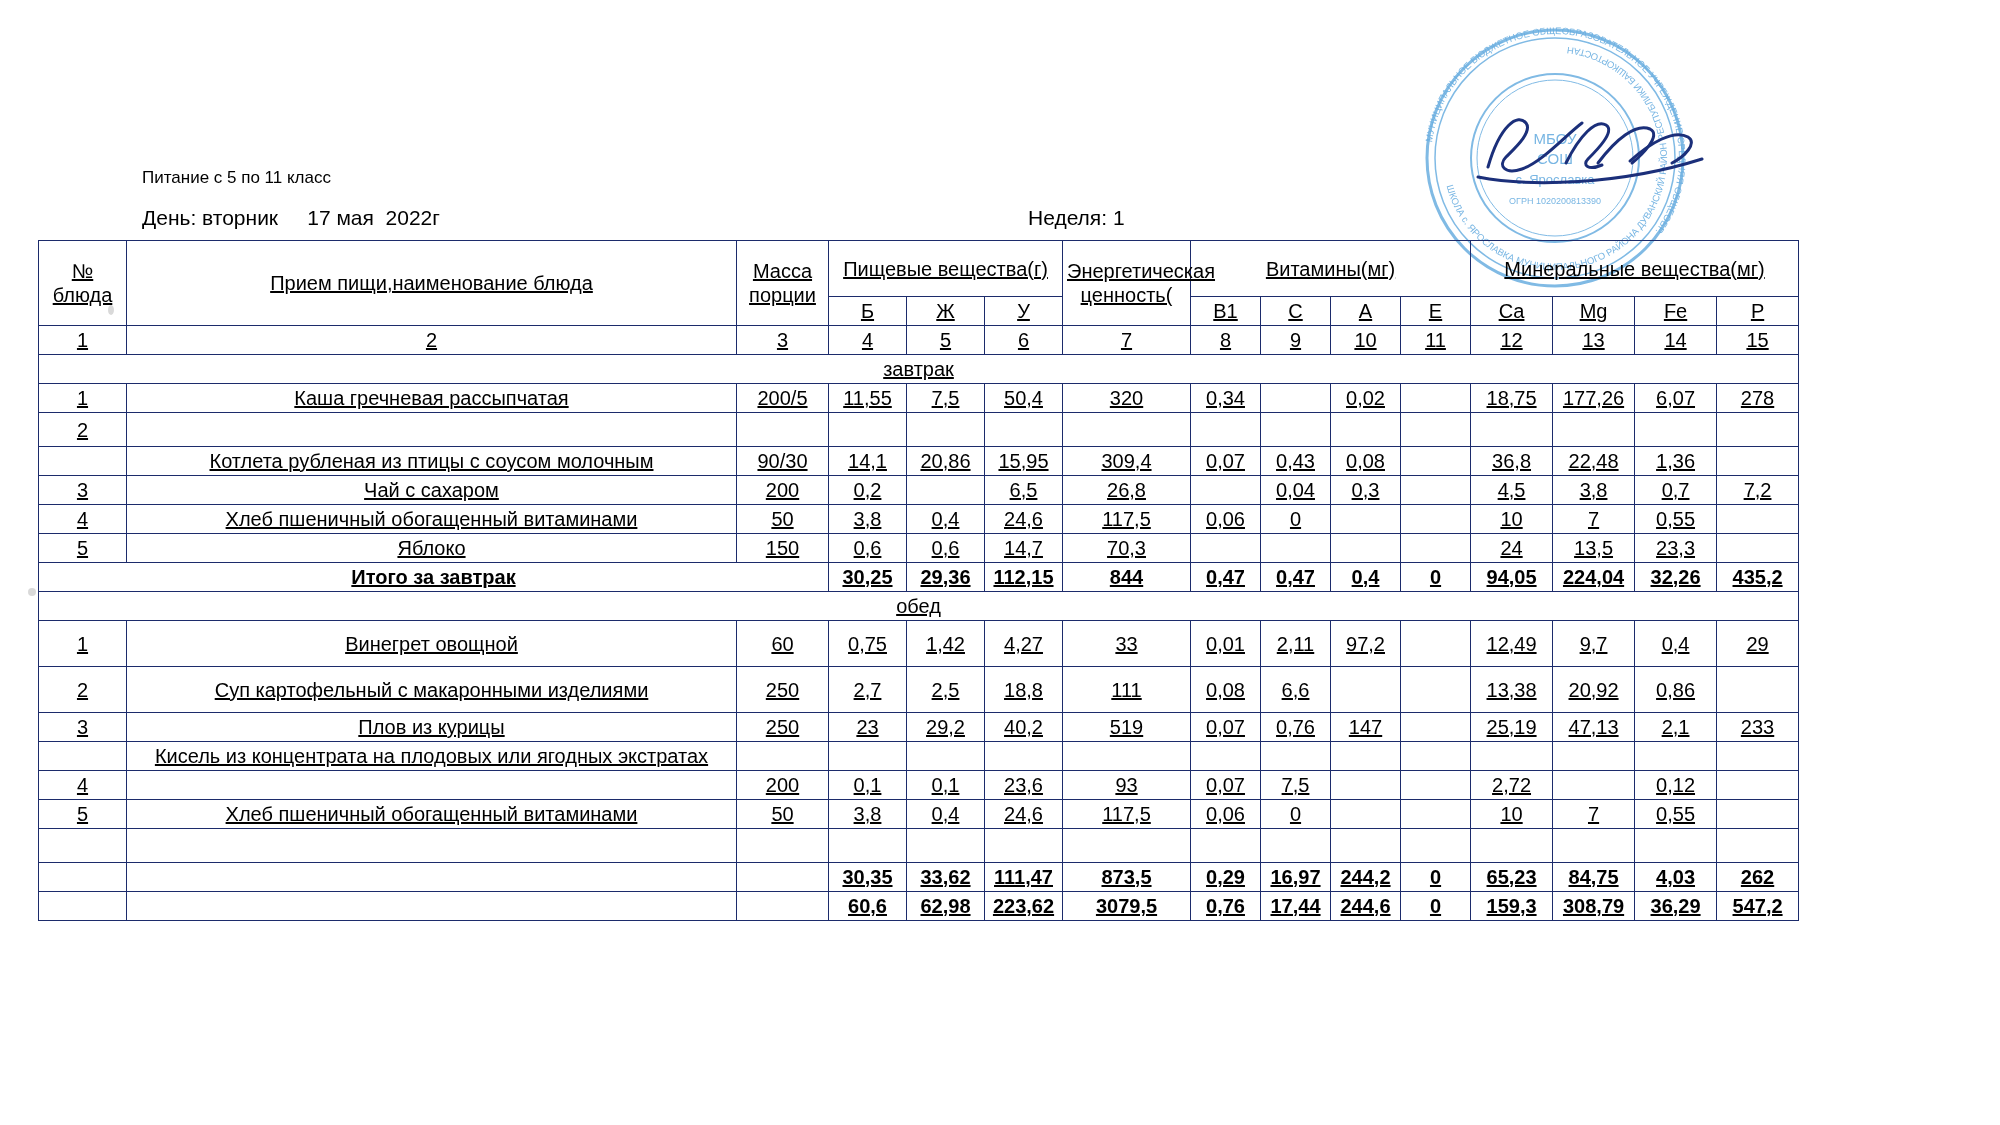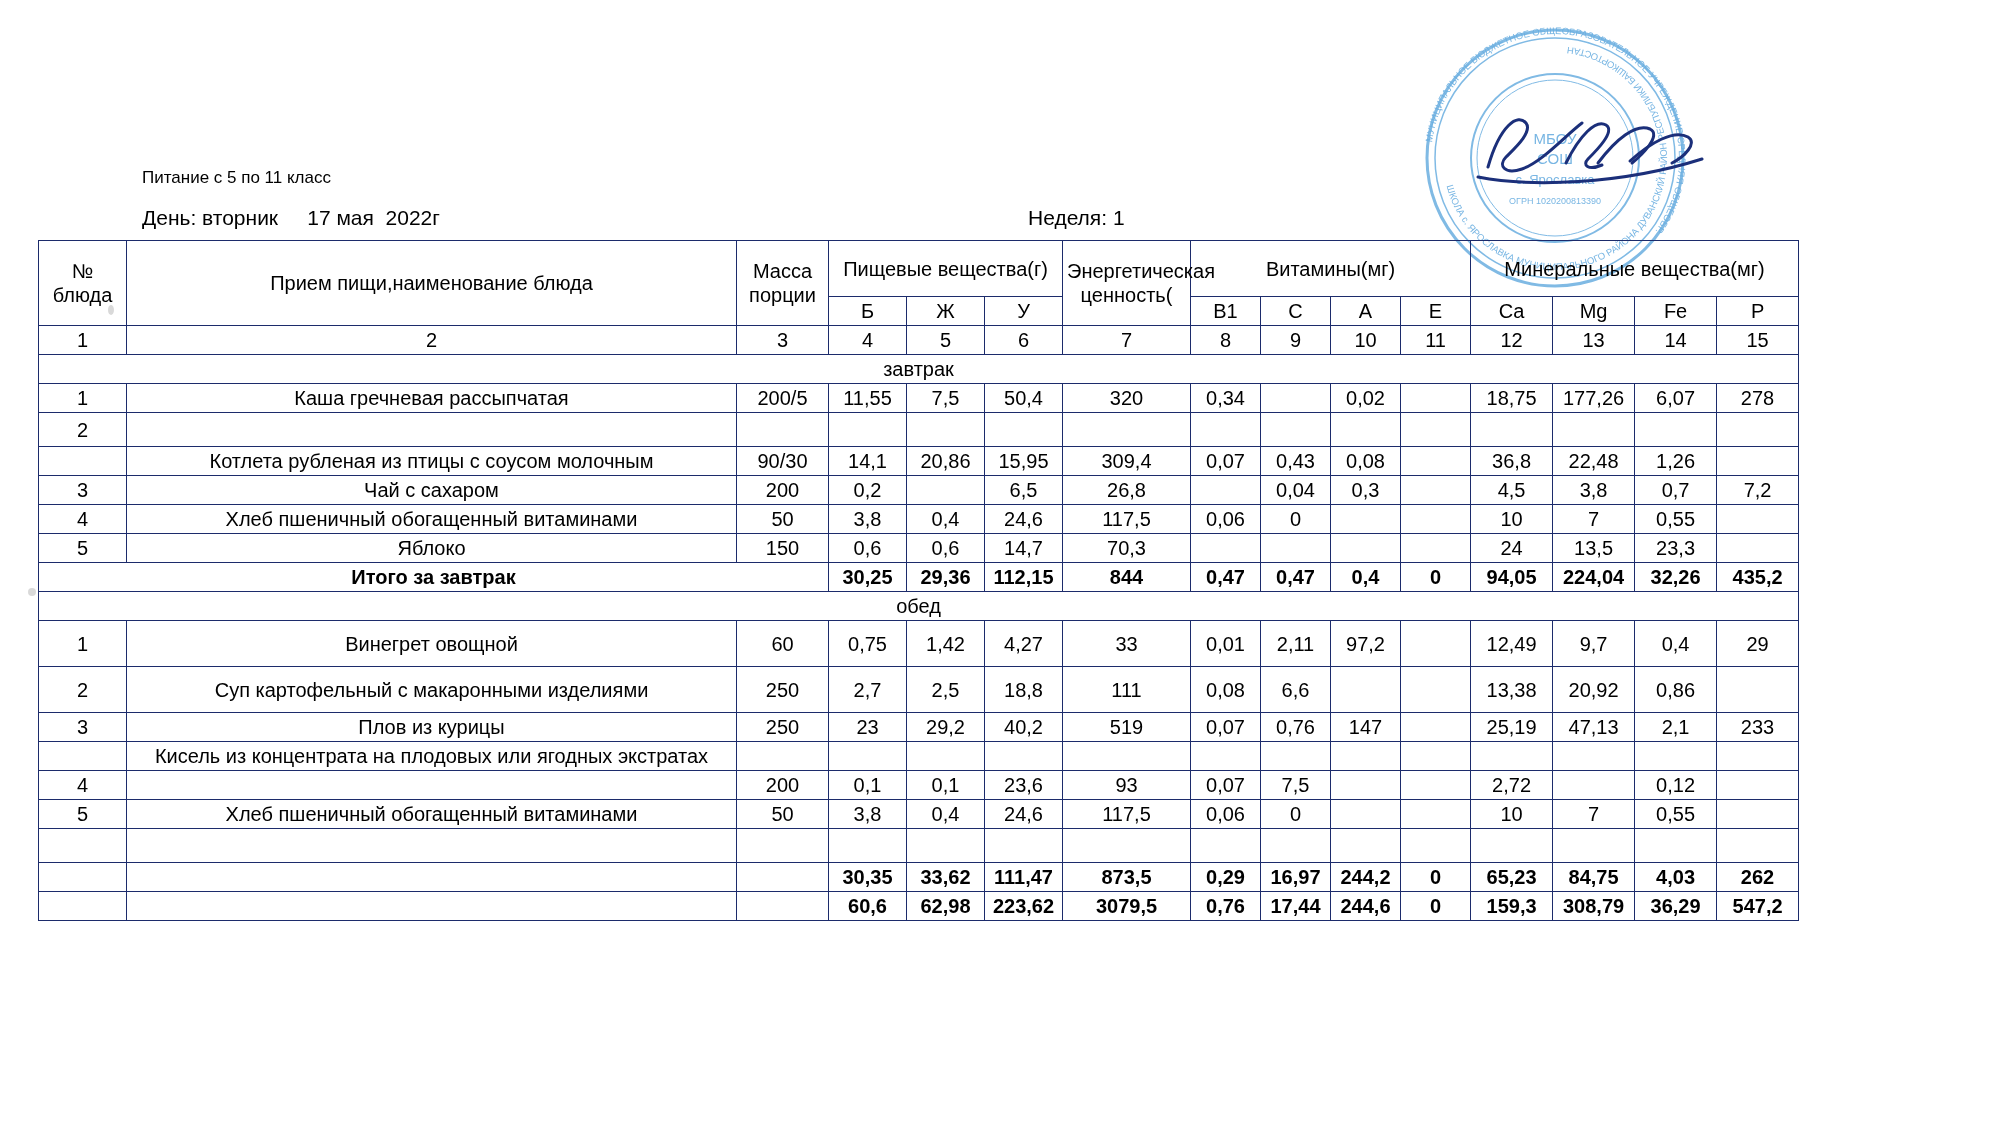--- a/index.html
+++ b/index.html
@@ -82,20 +82,21 @@
 
   
   table.menu {
     position: absolute;
     left: 38px;
     top: 240px;
     border-collapse: collapse;
     table-layout: fixed;
     width: 1680px;
     font-size: 20px;
+    text-decoration: underline;
   }
   table.menu td, table.menu th {
     border: 1px solid #1c2b6b;
     padding: 2px 4px;
     text-align: center;
     vertical-align: middle;
     font-weight: normal;
     line-height: 1.2;
     height: 22px;
   }
@@ -289,21 +290,21 @@
         <td>14,1</td>
         <td>20,86</td>
         <td>15,95</td>
         <td>309,4</td>
         <td>0,07</td>
         <td>0,43</td>
         <td>0,08</td>
         <td></td>
         <td>36,8</td>
         <td>22,48</td>
-        <td>1,26</td>
+        <td>1,36</td>
         <td></td>
       </tr>
 
       <tr>
         <td>3</td>
         <td class="name-cell">Чай  с сахаром</td>
         <td>200</td>
         <td>0,2</td>
         <td></td>
         <td>6,5</td>

